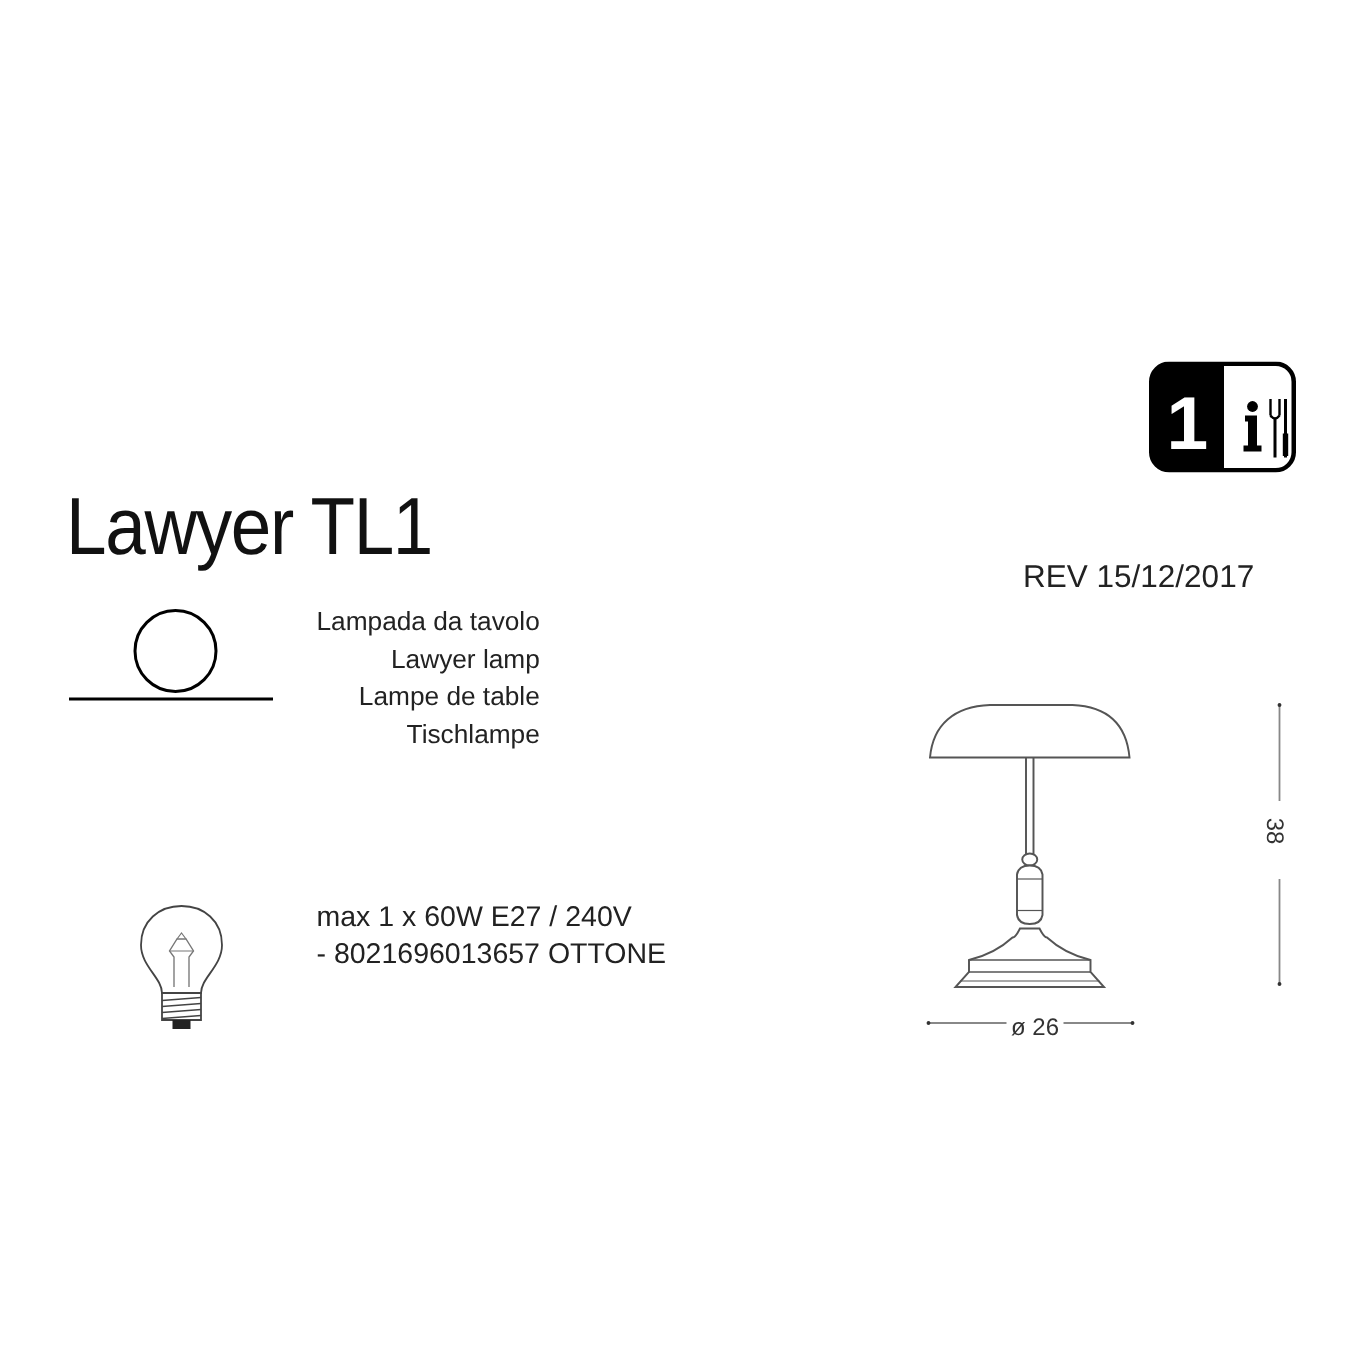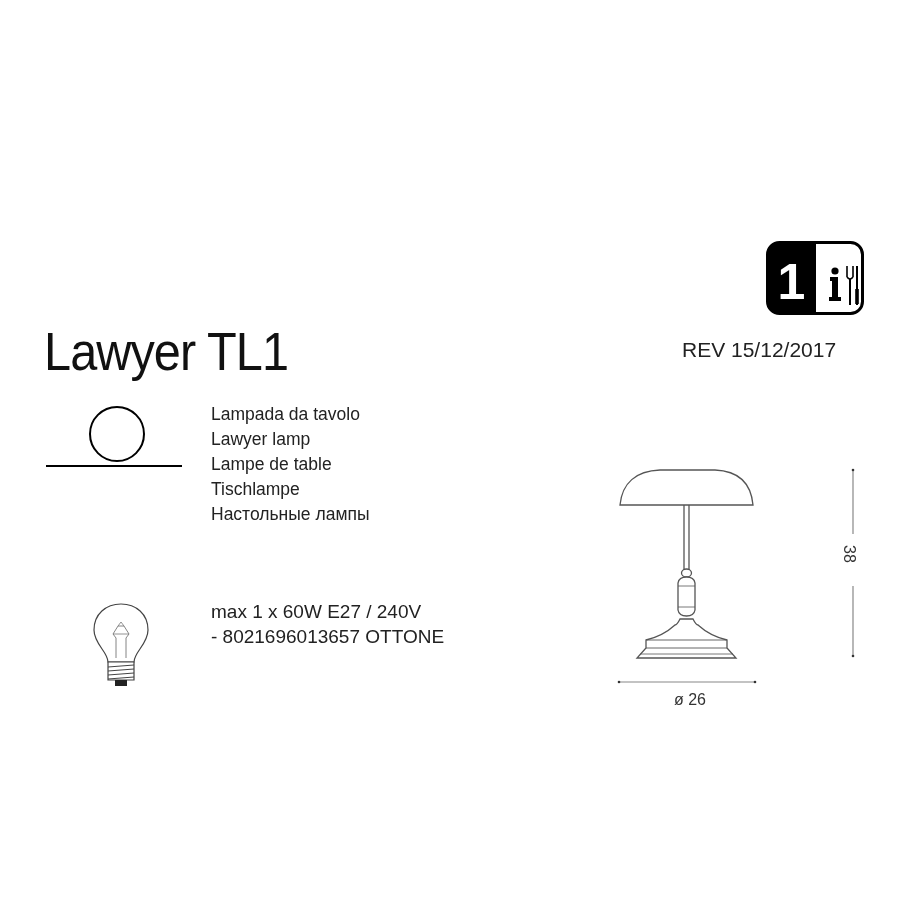--- a/index.html
+++ b/index.html
@@ -1,25 +1,25 @@
 <!DOCTYPE html>
 <html><head>
 <meta charset="utf-8">
 <style>
   html, body { margin:0; padding:0; background:#fff; }
   body { width:900px; height:900px; position:relative; overflow:hidden; font-family:"Liberation Sans", sans-serif; color:#111; }
   .abs { position:absolute; }
   .title { left:44px; top:324px; font-size:54px; font-weight:300; letter-spacing:-1px; line-height:1; color:#111; transform:scaleX(0.9); transform-origin:left top; }
-  .rev { left:682px; top:339px; font-size:21px; line-height:1; color:#222; }
+  .rev { left:682px; top:374px; font-size:21px; line-height:1; color:#222; }
   .badge { left:766px; top:241px; width:98px; height:74px; }
-  .names { left:211px; top:402px; font-size:17.5px; line-height:25px; color:#222; }
+  .names { left:211px; top:402px; font-size:17.5px; line-height:25px; color:#222;text-align:right; }
   .names div, .specs div { white-space:nowrap; }
   .specs { left:211px; top:599px; font-size:19px; line-height:25.2px; color:#222; }
   .dim-v-label { left:840px; top:545px; font-size:16px; color:#333; transform:rotate(90deg); transform-origin:center; }
-  .dim-h-label { left:671px; top:677px; font-size:16px; color:#333; background:#fff; padding:0 3px;margin-top:14px; }
+  .dim-h-label { left:671px; top:677px; font-size:16px; color:#333; background:#fff; padding:0 3px; }
 </style>
 </head>
 <body>
 
 <svg class="abs badge" viewBox="0 0 98 74" width="98" height="74">
   <rect x="1.5" y="1.5" width="95" height="71" rx="12" ry="12" fill="#fff" stroke="#000" stroke-width="3"></rect>
   <path d="M13.5,1.5 H50 V72.5 H13.5 A12,12 0 0 1 1.5,60.5 V13.5 A12,12 0 0 1 13.5,1.5 Z" fill="#000"></path>
   <text x="25.5" y="58" font-family="Liberation Sans, sans-serif" font-weight="bold" font-size="50" fill="#fff" text-anchor="middle">1</text>
   <g>
     <circle cx="69" cy="30" r="3.6" fill="#000"></circle>
@@ -39,21 +39,20 @@
 <svg class="abs" style="left:44px;top:400px;" width="140" height="70" viewBox="0 0 140 70">
   <circle cx="73" cy="34" r="27" fill="none" stroke="#000" stroke-width="2"></circle>
   <line x1="2" y1="66" x2="138" y2="66" stroke="#000" stroke-width="2"></line>
 </svg>
 
 <div class="abs names">
   <div>Lampada da tavolo</div>
   <div>Lawyer lamp</div>
   <div>Lampe de table</div>
   <div>Tischlampe</div>
-  <div>Настольные лампы</div>
 </div>
 
 <svg class="abs" style="left:86px;top:600px;" width="70" height="92" viewBox="0 0 70 92">
   <path d="M22,62 C22,52 8,44 8,30 C8,14 20,4 35,4 C50,4 62,14 62,30 C62,44 48,52 48,62 Z" fill="#fff" stroke="#444" stroke-width="1.2"></path>
   <path d="M30,58 V38 L27,34 L32,26 L38,26 L43,34 L40,38 V58" fill="none" stroke="#777" stroke-width="0.9"></path>
   <path d="M27,34 H43 M32,26 L35,22 L38,26" fill="none" stroke="#777" stroke-width="0.8"></path>
   <path d="M22,62 H48 V80 H22 Z" fill="#fff" stroke="#444" stroke-width="1.2"></path>
   <path d="M22,67 L48,65 M22,71 L48,69 M22,75 L48,73 M22,79 L48,77" stroke="#444" stroke-width="1"></path>
   <rect x="29" y="80" width="12" height="6" fill="#222"></rect>
 </svg>

